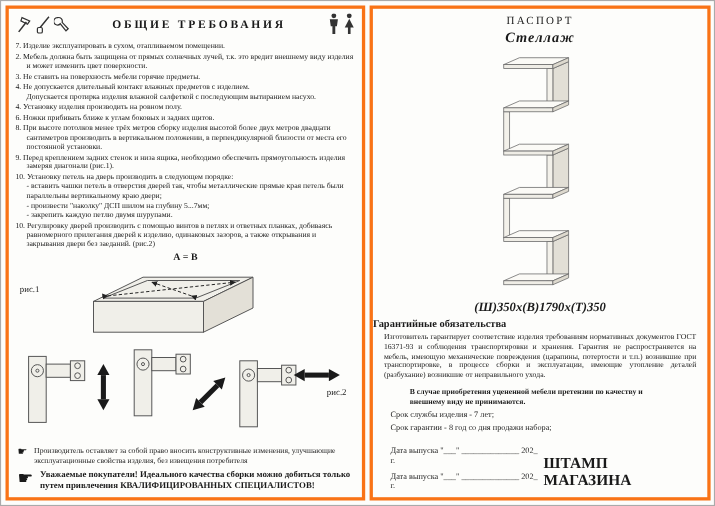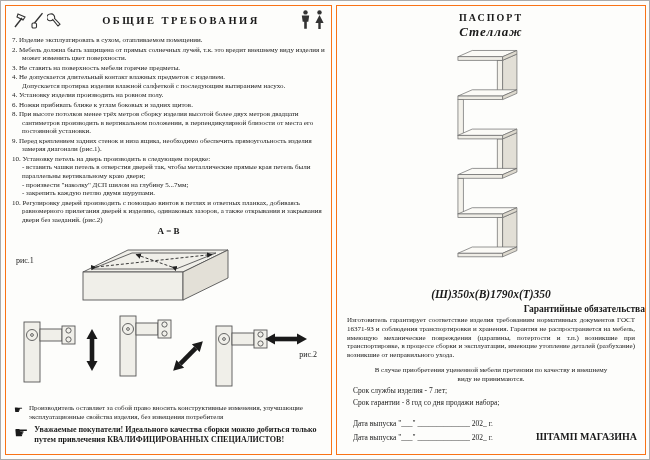--- a/index.html
+++ b/index.html
@@ -1,21 +1,21 @@
 <!DOCTYPE html>
 <html><head>
 <meta charset="utf-8">
 <style>
   html,body{margin:0;padding:0;background:#ffffff;}
   .page{
     position:relative;width:650px;height:460px;background:#fdfdfb;
     font-family:"Liberation Serif", serif;color:#1a1a1a;box-sizing:border-box;
     border:1px solid #aaa;overflow:hidden;
   }
-  .panel{position:absolute;top:4px;height:450px;border:1px solid #f97316;background:#fdfdfb;box-sizing:border-box;}
+  .panel{position:absolute;top:4px;height:450px;border:3px solid #f97316;background:#fdfdfb;box-sizing:border-box;}
   .panel.left{left:4px;width:327px;}
   .panel.right{left:335px;width:310px;}
 
   
   .lp-header{display:flex;align-items:center;height:28px;padding:0 6px;}
   .hdr-cell{display:flex;align-items:flex-end;gap:3px;}
   .hdr-title{flex:1;text-align:center;font-size:10.5px;font-weight:600;letter-spacing:2.5px;}
   .toolicon svg,.personicon svg{display:block;}
   .lp-list{padding:2px 6px 0 6px;font-size:7px;line-height:1.22;}
   .li{padding-left:10px;text-indent:-10px;white-space:pre-line;margin-bottom:1px;}
@@ -32,31 +32,31 @@
   .note{display:flex;gap:6px;align-items:flex-start;padding:0 8px;margin-top:2px;}
   .hand{font-family:"DejaVu Sans",sans-serif;line-height:1;}
   .note1 .hand{font-size:10px;margin-top:1px;}
   .note1 .ntext{font-size:7px;line-height:1.2;}
   .note2{margin-top:4px;}
   .note2 .hand{font-size:16px;}
   .note2 .ntext{font-size:8px;font-weight:700;line-height:1.2;}
 
   
   .rp-header{text-align:center;padding-top:6px;}
-  .rp-title{font-size:10px;letter-spacing:2px;font-weight:bold;}
+  .rp-title{font-size:10px;letter-spacing:2px;}
   .rp-product{font-size:13px;font-weight:700;font-style:italic;letter-spacing:1px;margin-top:1px;}
   .shelf-wrap{text-align:center;margin-top:2px;height:228px;}
-  .rp-dims{text-align:center;font-size:11.5px;font-weight:700;font-style:italic;margin-top:18px;}
-  .rp-warr-title{text-align:right;font-size:9.5px;font-weight:700;margin-top:4px;}
+  .rp-dims{text-align:center;font-size:11.5px;font-weight:700;font-style:italic;margin-top:2px;}
+  .rp-warr-title{text-align:left;font-size:9.5px;font-weight:700;margin-top:4px;}
   .rp-warr-text{font-size:7px;line-height:1.25;text-align:justify;padding:2px 10px 0 10px;}
-  .rp-discount{text-align:center;font-size:7px;line-height:1.25;width:78%;margin:6px auto 0 auto;}
+  .rp-discount{font-size:7px;line-height:1.25;width:78%;margin:6px auto 0 auto;font-weight:bold;}
   .rp-term{font-size:7.5px;margin-left:16px;margin-top:3px;}
   .rp-bottom{display:flex;justify-content:space-between;align-items:flex-end;margin-top:7px;padding:0 8px 0 16px;}
   .rp-dates div{font-size:7.5px;margin-top:5px;}
-  .rp-stamp{font-size:10px;font-weight:700;}
+  .rp-stamp{font-size:14px;font-weight:700;}
 
   svg .w{fill:#f0efe9;stroke:#555;stroke-width:0.9;}
   svg .s{fill:none;stroke:#555;stroke-width:0.9;}
 </style>
 </head>
 <body>
 
 <div class="page">
 
   <div class="panel left">

